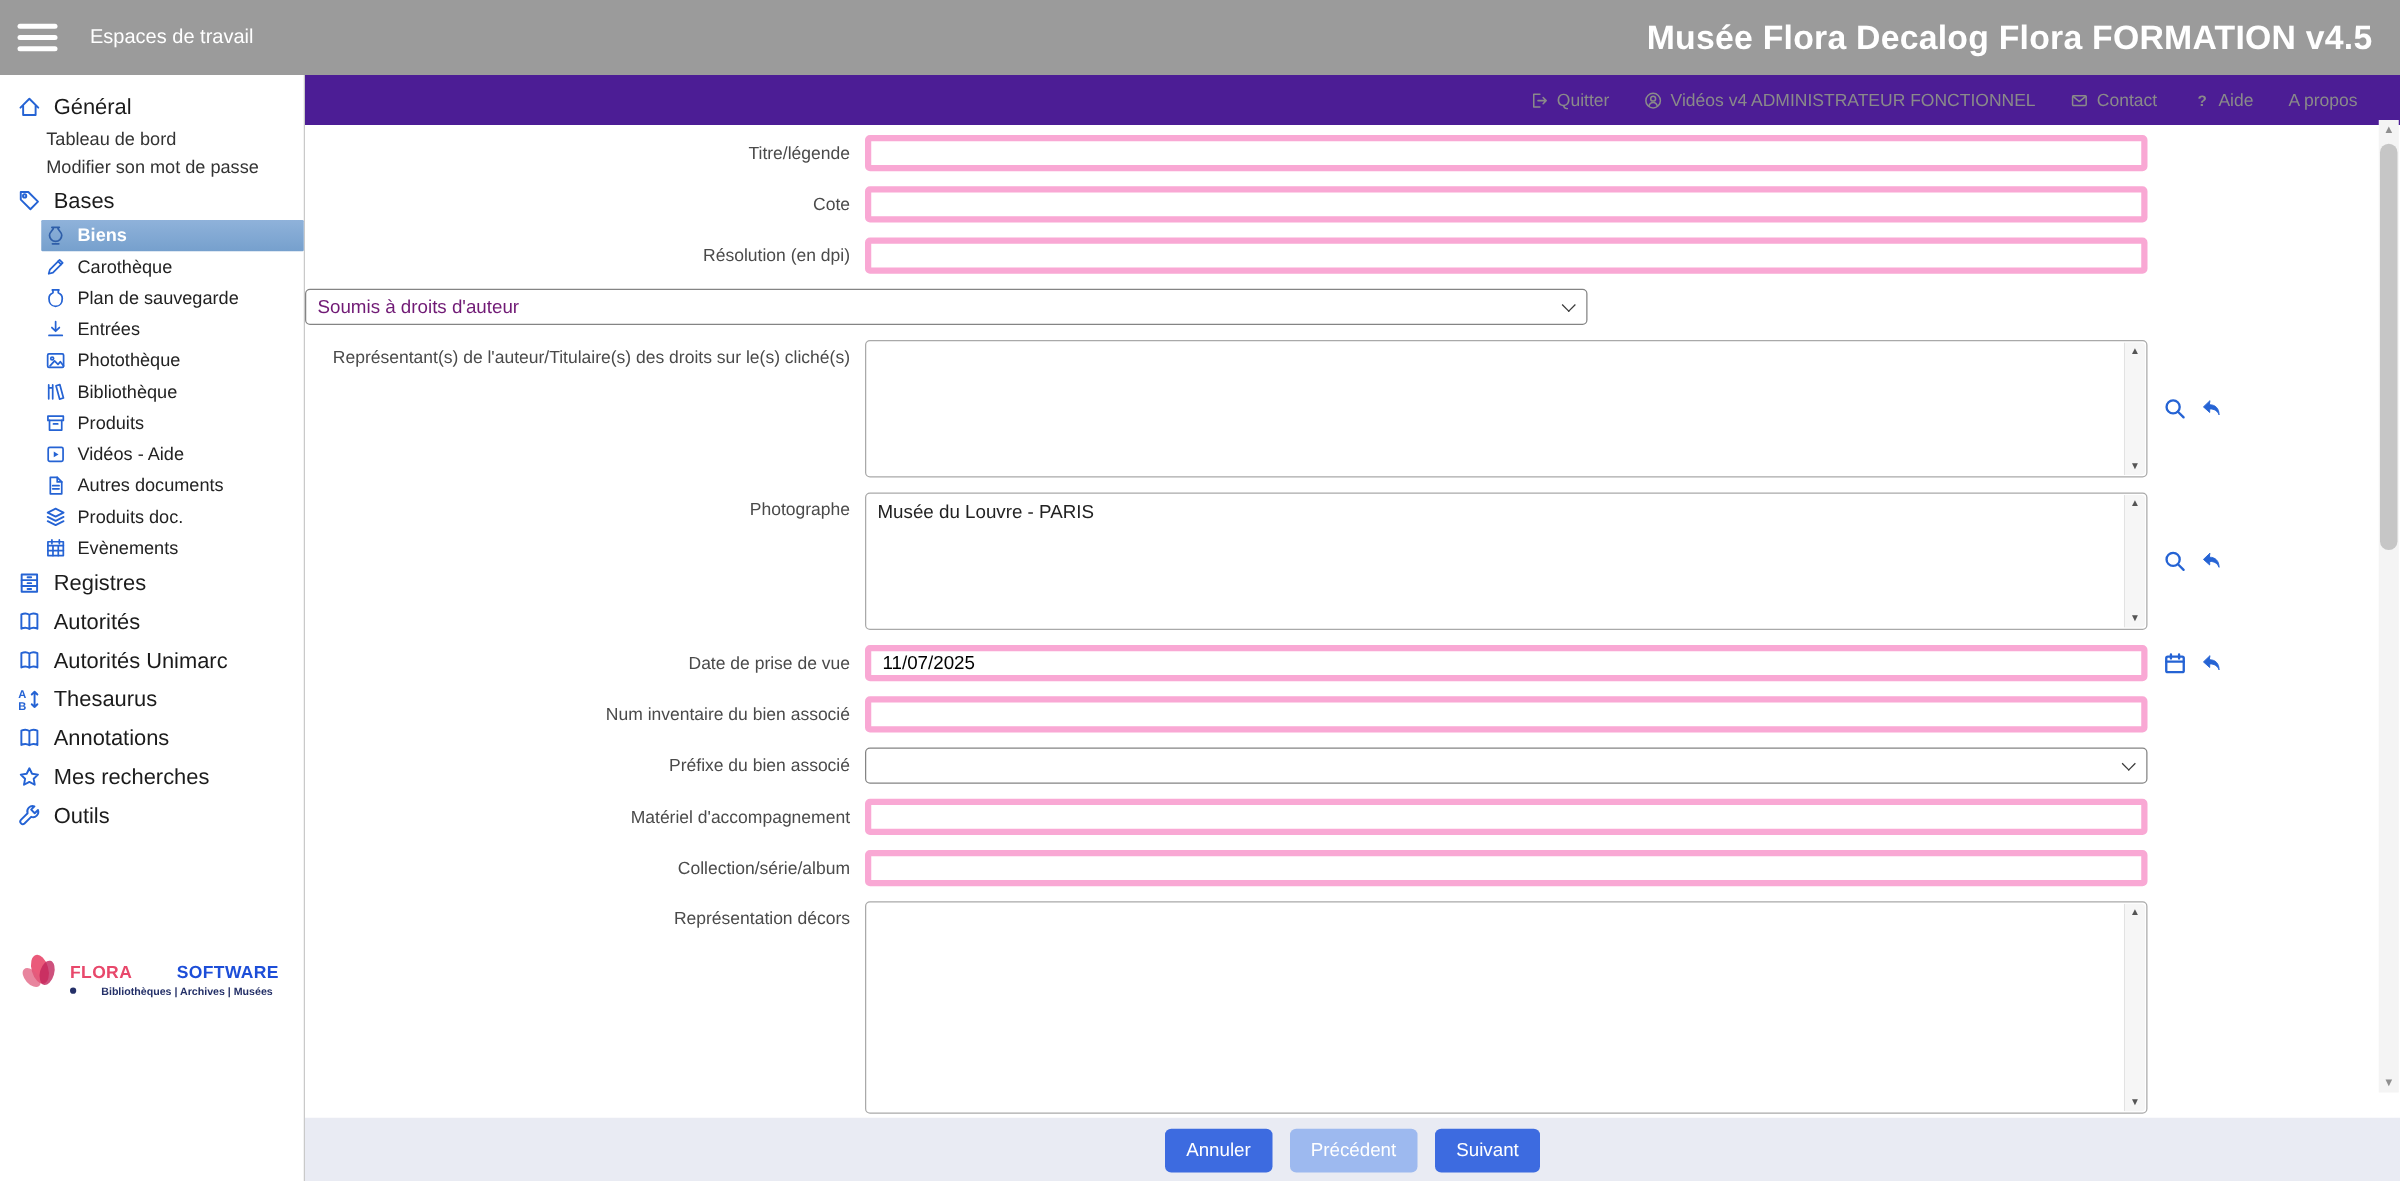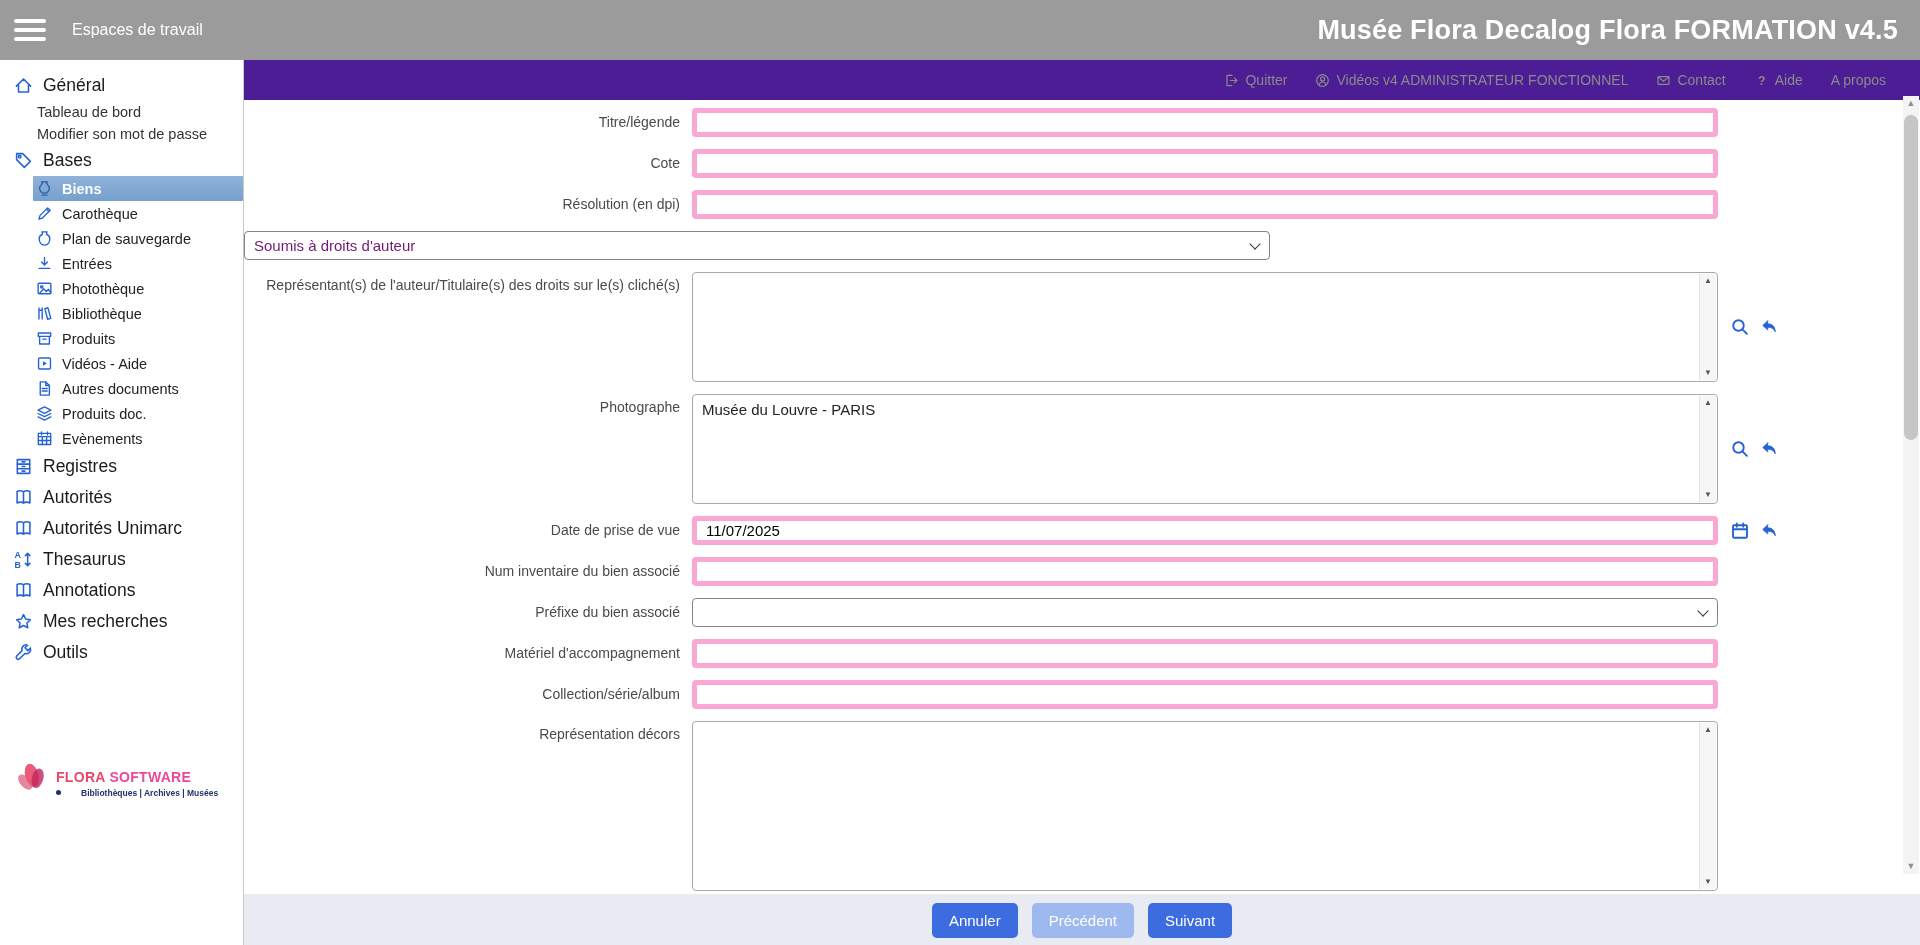--- a/index.html
+++ b/index.html
@@ -28,21 +28,21 @@
   .nav-sub { display:flex; align-items:center; gap:9px; padding:3px 6px 3px 36px;
     font-size:14.5px; color:#222; height:25px; cursor:pointer; }
   .nav-sub.selected { margin-left:33px; padding-left:3px;
     background:linear-gradient(#8fb2da,#76a0cd); color:#fff; font-weight:bold; border-radius:1px; }
   .icon { display:inline-flex; align-items:center; justify-content:center; flex-shrink:0; }
   .nav-label { white-space:nowrap; }
 
   
   .logo { position:absolute; left:12px; top:700px; display:flex; align-items:center; gap:6px; }
   .brand { font-size:14px; font-weight:bold; letter-spacing:.3px; }
-  .brand .b1 { color:#e8486b; } .brand .b2 { color:#ec4899; }
+  .brand .b1 { color:#e8486b; } .brand .b2 { color:#1d4ed8;margin-left:32px; }
   .tagline { display:flex; align-items:center; gap:20px; margin-top:3px;
     font-size:8.5px; font-weight:bold; color:#243068; }
   .tagline .dot { width:5px; height:5px; border-radius:50%; background:#243068; display:inline-block; }
 
   
   .utilbar { height:40px; display:flex; justify-content:flex-end; align-items:center;
     gap:28px; padding-right:34px; color:#8a8a8a; font-size:14px; background:#4c1d95; }
   .util-item { display:flex; align-items:center; gap:6px; cursor:pointer; white-space:nowrap; }
 
   

